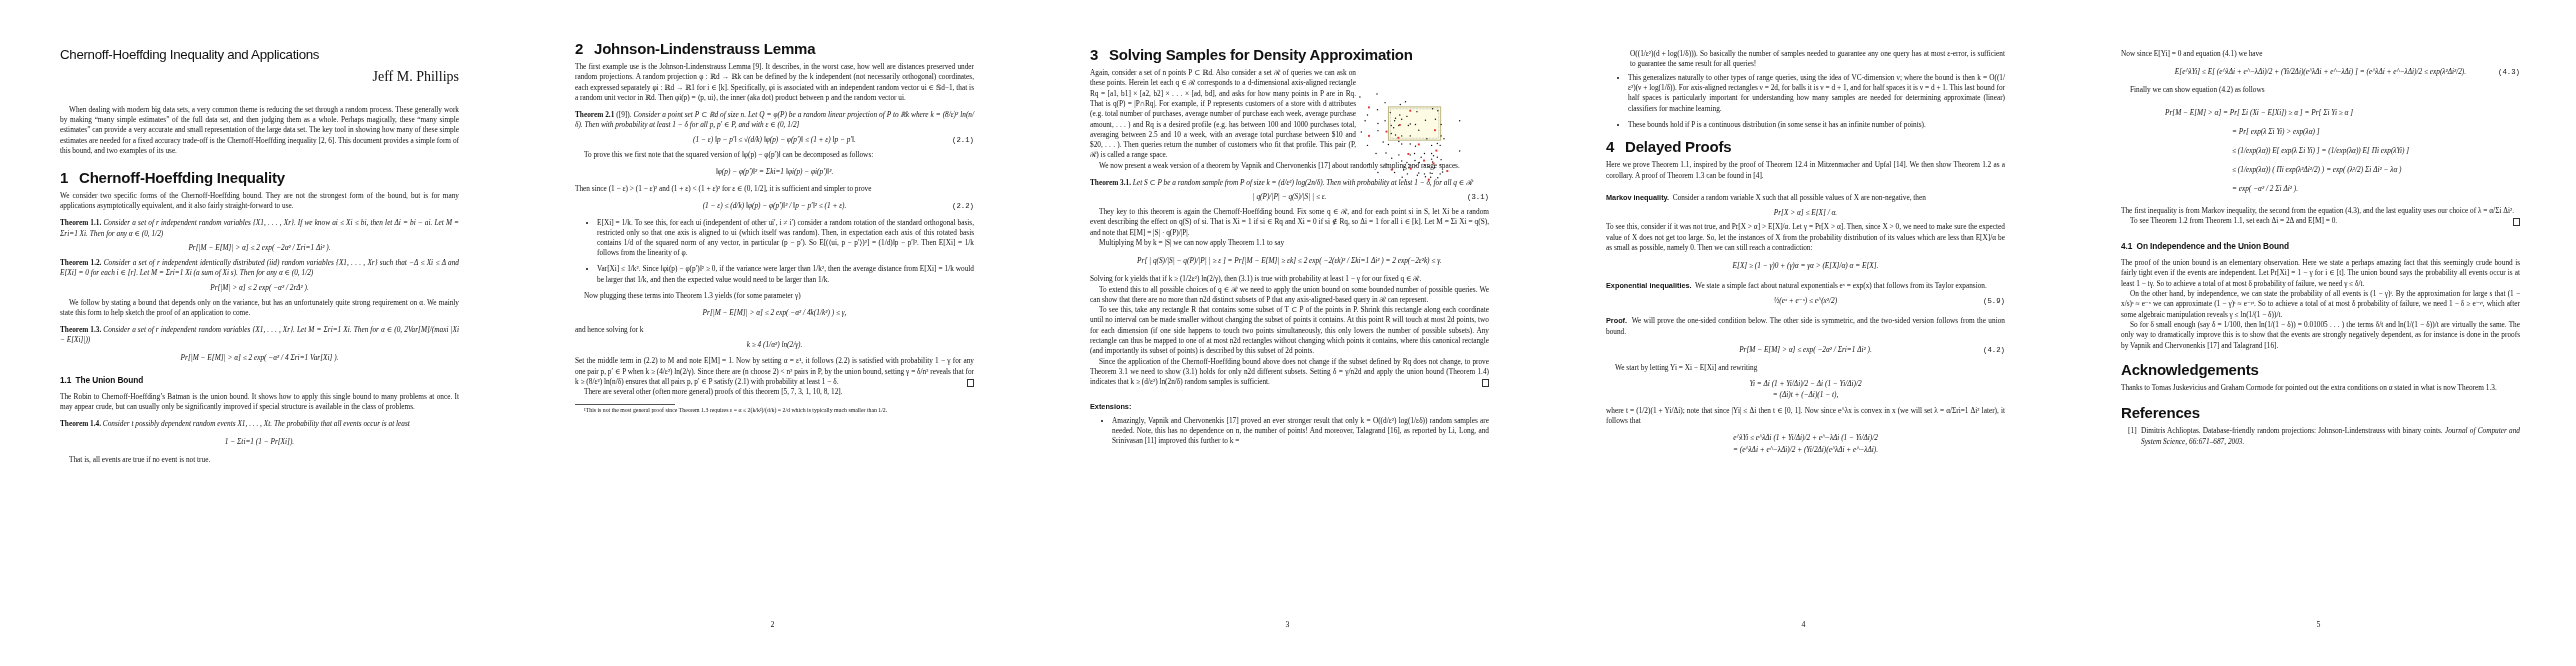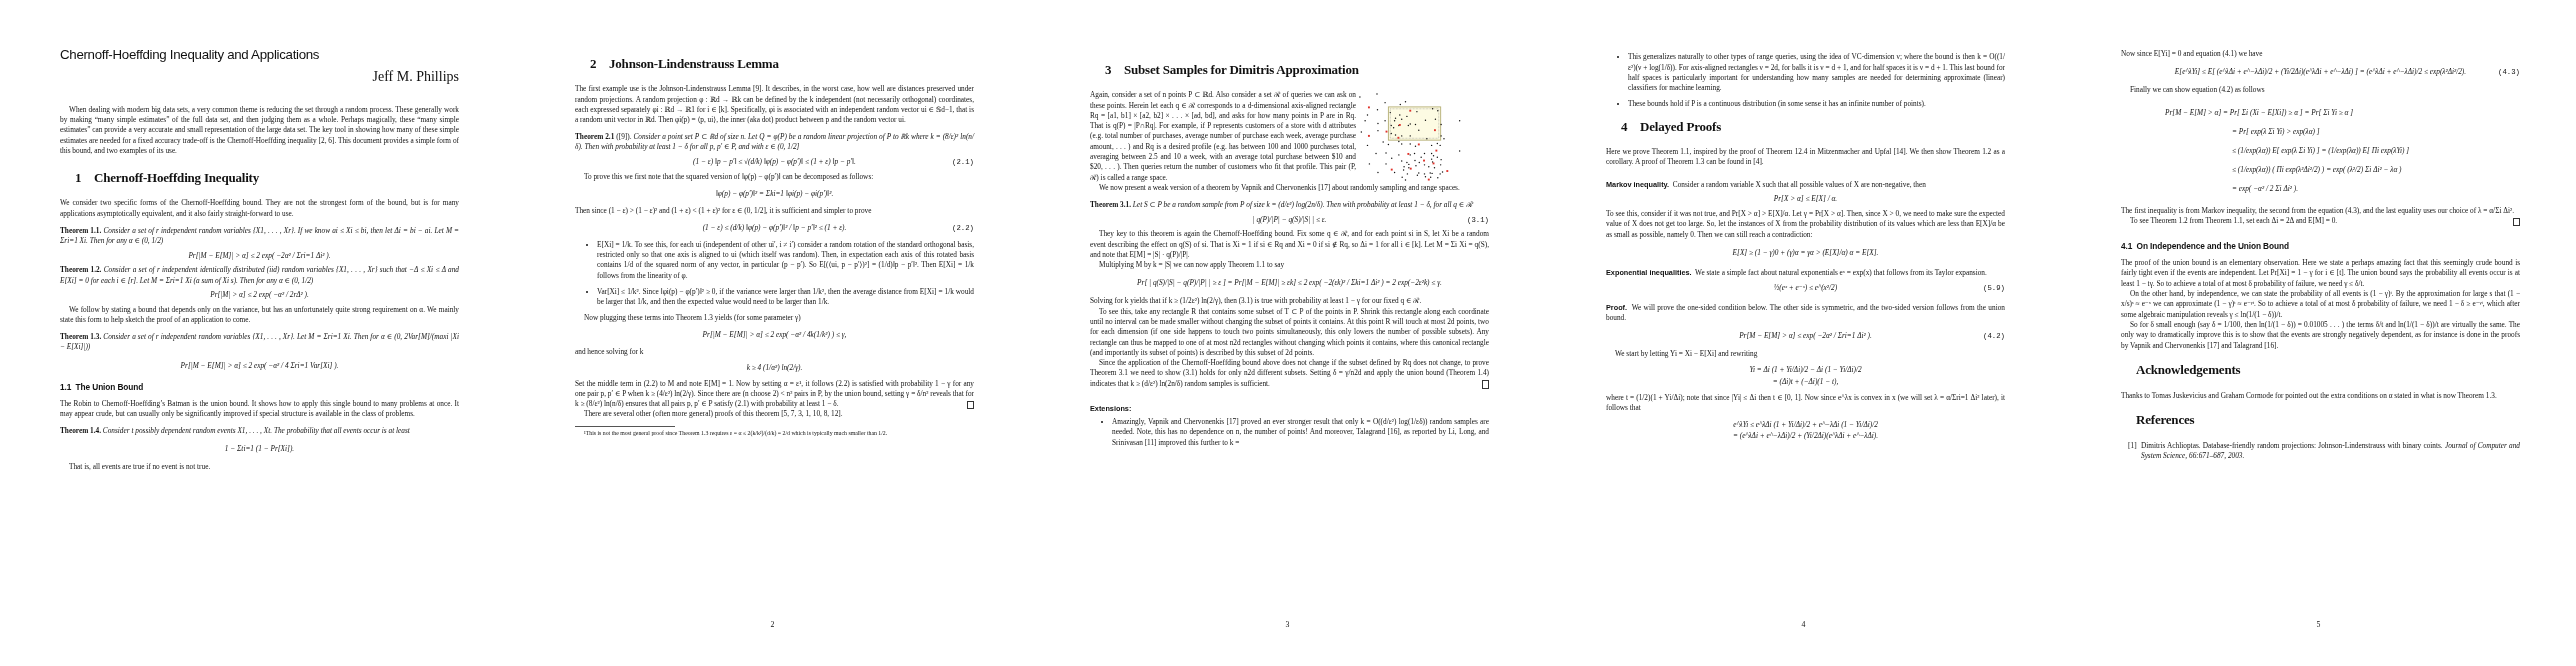--- a/index.html
+++ b/index.html
@@ -3,21 +3,21 @@
 <meta charset="utf-8">
 <style>
   html, body { margin:0; padding:0; background:#ffffff; }
   body { width:2576px; height:667px; overflow:hidden; position:relative;
          font-family:"Liberation Serif","DejaVu Serif",serif; color:#111; }
   .page { position:absolute; top:0; width:515px; height:667px; background:#fff; }
   .p1 { left:0; } .p2 { left:515px; } .p3 { left:1030px; } .p4 { left:1546px; } .p5 { left:2061px; }
   .col { position:absolute; left:60px; width:399px; font-size:7.3px; line-height:10.3px; text-align:justify; }
   .title { text-align:left; font-family:"Liberation Sans",sans-serif; font-size:13.3px; letter-spacing:-0.3px; }
   .author { text-align:right; font-size:14px; margin-top:12.2px; }
-  h2 { font-family:Liberation Serif, serif; font-weight:bold; font-size:13px; margin:15px; letter-spacing:-0.2px; }
+  h2 { font-family:Liberation Sans, sans-serif; font-weight:bold; font-size:15px; margin:0; letter-spacing:-0.2px; }
   h3 { font-family:"Liberation Sans",sans-serif; font-weight:bold; font-size:8.3px; margin:0; letter-spacing:-0.1px; }
   h2 .num, h3 .num { display:inline-block; width:19px; }
   h3 .num { width:15.6px; }
   p { margin:0; }
   .indent { text-indent:9px; }
   .thm-label { font-weight:bold; }
   .thm-body { font-style:italic; }
   .eq { text-align:center; font-style:italic; margin:4.4px 0; position:relative; }
   .eqnum { position:absolute; right:0; top:0; font-style:normal;font-family:Liberation Mono, monospace; }
   .para-head { font-family:"Liberation Sans",sans-serif; font-weight:bold; }
@@ -121,36 +121,37 @@
     <p class="indent">There are several other (often more general) proofs of this theorem [5, 7, 3, 1, 10, 8, 12].</p>
     <div class="footnote-rule"></div>
     <p class="footnote indent">¹This is not the most general proof since Theorem 1.3 requires ε = α ≤ 2(k/k²)/(d/k) = 2/d which is typically much smaller than 1/2.</p>
   </div>
   <div class="pagenum">2</div>
 </div>
 
 <div class="page p3">
   <div class="col" style="top:50px;">
     <h2>
-      <span class="num">3</span><span>Subset Samples for Dimitris Approximation</span>
+      <span class="num">3</span><span>Solving Samples for Density Approximation</span>
     </h2>
     <p style="margin-top:7.8px; width:266px;">Again, consider a set of n points P ⊂ ℝd. Also consider a set ℛ of queries we can ask on these points. Herein let each q ∈ ℛ corresponds to a d-dimensional axis-aligned rectangle Rq = [a1, b1] × [a2, b2] × . . . × [ad, bd], and asks for how many points in P are in Rq. That is q(P) = |P∩Rq|. For example, if P represents customers of a store with d attributes (e.g. total number of purchases, average number of purchase each week, average purchase amount, . . . ) and Rq is a desired profile (e.g. has between 100 and 1000 purchases total, averaging between 2.5 and 10 a week, with an average total purchase between $10 and $20, . . . ). Then queries return the number of customers who fit that profile. This pair (P, ℛ) is called a range space.</p>
     <p class="indent">We now present a weak version of a theorem by Vapnik and Chervonenkis [17] about randomly sampling and range spaces.</p>
     <p style="margin-top:6.7px;">
       <span class="thm-label">Theorem 3.1.</span>
       <span class="thm-body">Let S ⊂ P be a random sample from P of size k = (d/ε²) log(2n/δ). Then with probability at least 1 − δ, for all q ∈ ℛ</span>
     </p>
     <div class="eq">
       <span>| q(P)/|P| − q(S)/|S| | ≤ ε.</span>
       <span class="eqnum">(3.1)</span>
     </div>
     <p class="indent">They key to this theorem is again the Chernoff-Hoeffding bound. Fix some q ∈ ℛ, and for each point si in S, let Xi be a random event describing the effect on q(S) of si. That is Xi = 1 if si ∈ Rq and Xi = 0 if si ∉ Rq, so Δi = 1 for all i ∈ [k]. Let M = Σi Xi = q(S), and note that E[M] = |S| · q(P)/|P|.</p>
     <p class="indent">Multiplying M by k = |S| we can now apply Theorem 1.1 to say</p>
     <div class="eq" style="margin:7.8px 0;">Pr[ | q(S)/|S| − q(P)/|P| | ≥ ε ] = Pr[|M − E[M]| ≥ εk] ≤ 2 exp( −2(εk)² / Σki=1 Δi² ) = 2 exp(−2ε²k) ≤ γ.</div>
     <p>Solving for k yields that if k ≥ (1/2ε²) ln(2/γ), then (3.1) is true with probability at least 1 − γ for our fixed q ∈ ℛ.</p>
+    <p class="indent">To extend this to all possible choices of q ∈ ℛ we need to apply the union bound on some bounded number of possible queries. We can show that there are no more than n2d distinct subsets of P that any axis-aligned-based query in ℛ can represent.</p>
     <p class="indent">To see this, take any rectangle R that contains some subset of T ⊂ P of the points in P. Shrink this rectangle along each coordinate until no interval can be made smaller without changing the subset of points it contains. At this point R will touch at most 2d points, two for each dimension (if one side happens to touch two points simultaneously, this only lowers the number of possible subsets). Any rectangle can thus be mapped to one of at most n2d rectangles without changing which points it contains, where this canonical rectangle (and importantly its subset of points) is described by this subset of 2d points.</p>
     <p class="indent"><span>Since the application of the Chernoff-Hoeffding bound above does not change if the subset defined by Rq does not change, to prove Theorem 3.1 we need to show (3.1) holds for only n2d different subsets. Setting δ = γ/n2d and apply the union bound (Theorem 1.4) indicates that k ≥ (d/ε²) ln(2n/δ) random samples is sufficient.</span><span class="qed"></span></p>
     <div class="para-head" style="margin-top:14.5px;">Extensions:</div>
     <ul>
       <li>Amazingly, Vapnik and Chervonenkis [17] proved an ever stronger result that only k = O((d/ε²) log(1/εδ)) random samples are needed. Note, this has no dependence on n, the number of points! And moreover, Talagrand [16], as reported by Li, Long, and Srinivasan [11] improved this further to k =</li>
     </ul>
   </div>
 
   <svg class="fig" style="left:328px; top:78px;" width="133" height="111" viewBox="0 0 280 200">
     <rect x="64" y="44" width="110" height="70" fill="#fdfbe3" stroke="#b8b27a" stroke-width="2"></rect>
@@ -268,20 +269,21 @@
         <rect x="109" y="172" width="4" height="4"></rect>
       <rect x="186" y="177" width="4" height="4"></rect>
         <rect x="147" y="195" width="4" height="4"></rect>
     </g>
   </svg>
   <div class="pagenum">3</div>
 </div>
 
 <div class="page p4">
   <div class="col" style="top:49px;">
+    <p style="padding-left:24px;">O((1/ε²)(d + log(1/δ))). So basically the number of samples needed to guarantee any one query has at most ε-error, is sufficient to guarantee the same result for all queries!</p>
     <ul>
       <li>This generalizes naturally to other types of range queries, using the idea of VC-dimension ν; where the bound is then k = O((1/ε²)(ν + log(1/δ)). For axis-aligned rectangles ν = 2d, for balls it is ν = d + 1, and for half spaces it is ν = d + 1. This last bound for half spaces is particularly important for understanding how many samples are needed for determining approximate (linear) classifiers for machine learning.</li>
       <li>These bounds hold if P is a continuous distribution (in some sense it has an infinite number of points).</li>
     </ul>
     <h2 style="margin-top:12.2px;">
       <span class="num">4</span><span>Delayed Proofs</span>
     </h2>
     <p style="margin-top:7.8px;">Here we prove Theorem 1.1, inspired by the proof of Theorem 12.4 in Mitzenmacher and Upfal [14]. We then show Theorem 1.2 as a corollary. A proof of Theorem 1.3 can be found in [4].</p>
 
     <p style="margin-top:12.2px;">

